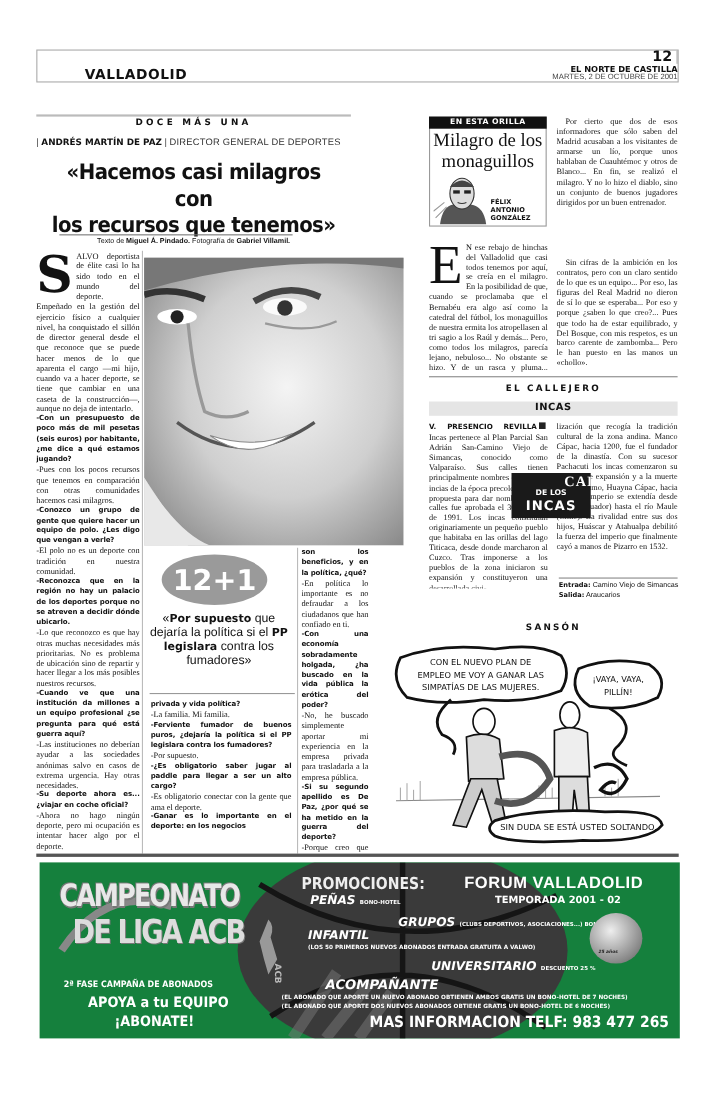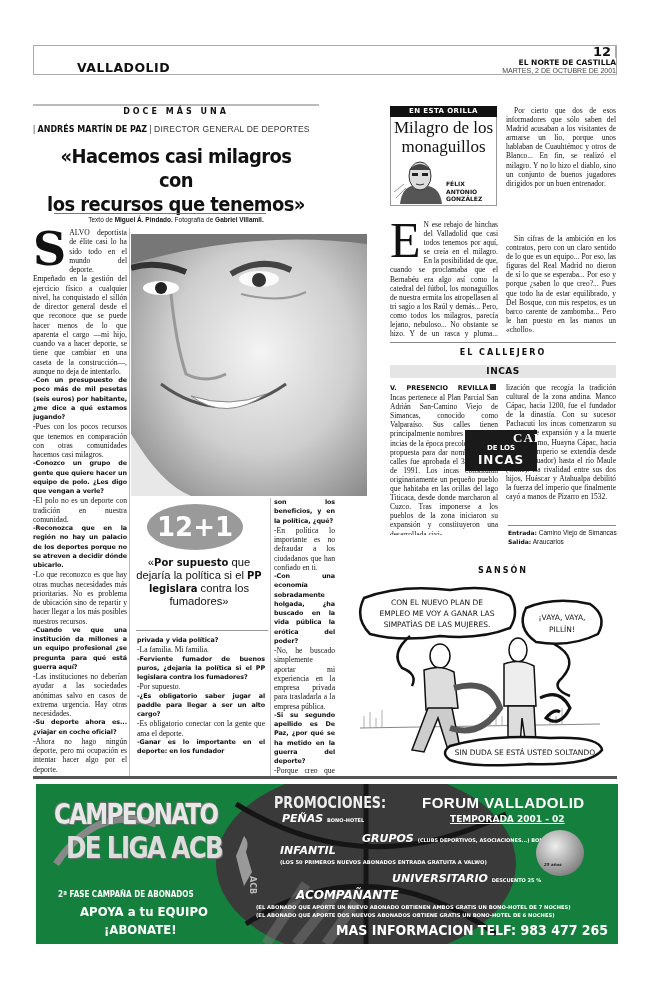--- a/index.html
+++ b/index.html
@@ -85,21 +85,21 @@
   #ad { left:36px; top:784px; width:582px; height:160px; background:#15803d; overflow:hidden; color:#fff; }
   #ad svg.bg { position:absolute; left:0; top:0; width:582px; height:160px; }
   #ad .t { position:absolute; font-family:"DejaVu Sans", sans-serif; font-weight:bold; white-space:nowrap; }
   #ad-camp1 { left:18px; top:14px; font-size:28px; letter-spacing:-2px; transform:scaleX(0.82); transform-origin:left top; color:#e8e8e8; text-shadow:1px 1px 0 #777,-1px -1px 0 #777; }
   #ad-camp2 { left:30px; top:46px; font-size:30px; letter-spacing:-2px; transform:scaleX(0.82); transform-origin:left top; color:#ddd; text-shadow:1px 1px 0 #777; }
   #ad-fase { left:22px; top:106px; font-size:8px; transform:scaleX(0.9); transform-origin:left top; }
   #ad-apoya { left:44px; top:120px; font-size:13px; transform:scaleX(0.9); transform-origin:left top; }
   #ad-abonate { left:68px; top:138px; font-size:13px; transform:scaleX(0.9); transform-origin:left top; }
   #ad-promo { left:238px; top:10px; font-size:15px; transform:scaleX(0.85); transform-origin:left top; color:#eee; }
   #ad-forum { left:386px; top:10px; font-family:"Liberation Sans", sans-serif !important; font-size:15px; letter-spacing:0.5px; }
-  #ad-temp { left:414px; top:30px; font-size:9px;text-decoration:underline; }
+  #ad-temp { left:414px; top:30px; font-size:9px; }
   #ad-penas { left:246px; top:28px; font-size:11px; font-style:italic; }
   #ad-penas small, #ad-grupos small, #ad-univ small { font-size:5px; font-style:normal; }
   #ad-grupos { left:326px; top:48px; font-size:11px; font-style:italic; }
   #ad-infantil { left:244px; top:60px; font-size:11px; font-style:italic; }
   #ad-infantil-sub { left:244px; top:75px; font-size:5.2px; }
   #ad-univ { left:356px; top:88px; font-size:11px; font-style:italic; }
   #ad-acomp { left:260px; top:104px; font-size:12px; font-style:italic; }
   #ad-acomp1 { left:220px; top:120px; font-size:5.2px; }
   #ad-acomp2 { left:220px; top:128px; font-size:5.2px; }
   #ad-info { left:300px; top:138px; font-size:14px; transform:scaleX(0.9); transform-origin:left top; }
@@ -193,21 +193,21 @@
 </div>
 <div id="pull-rule" class="abs"></div>
 
 <div id="col2" class="abs col">
     <p class="q">privada y vida política?</p>
     <p class="a">-La familia. Mi familia.</p>
     <p class="q">-Ferviente fumador de buenos puros, ¿dejaría la política si el PP legislara contra los fumadores?</p>
     <p class="a">-Por supuesto.</p>
     <p class="q">-¿Es obligatorio saber jugar al paddle para llegar a ser un alto cargo?</p>
     <p class="a">-Es obligatorio conectar con la gente que ama el deporte.</p>
-    <p class="q">-Ganar es lo importante en el deporte: en los fundador</p>
+    <p class="q">-Ganar es lo importante en el deporte: en los negocios</p>
   </div>
 <div id="col-sep2" class="abs"></div>
 <div id="col3" class="abs col">
     <p class="q">son los beneficios, y en la política, ¿qué?</p>
     <p class="a">-En política lo importante es no defraudar a los ciudadanos que han confiado en ti.</p>
     <p class="q">-Con una economía sobradamente holgada, ¿ha buscado en la vida pública la erótica del poder?</p>
     <p class="a">-No, he buscado simplemente aportar mi experiencia en la empresa privada para trasladarla a la empresa pública.</p>
     <p class="q">-Si su segundo apellido es De Paz, ¿por qué se ha metido en la guerra del deporte?</p>
     <p class="a">-Porque creo que puedo aportar cosas interesantes.</p>
   </div>

